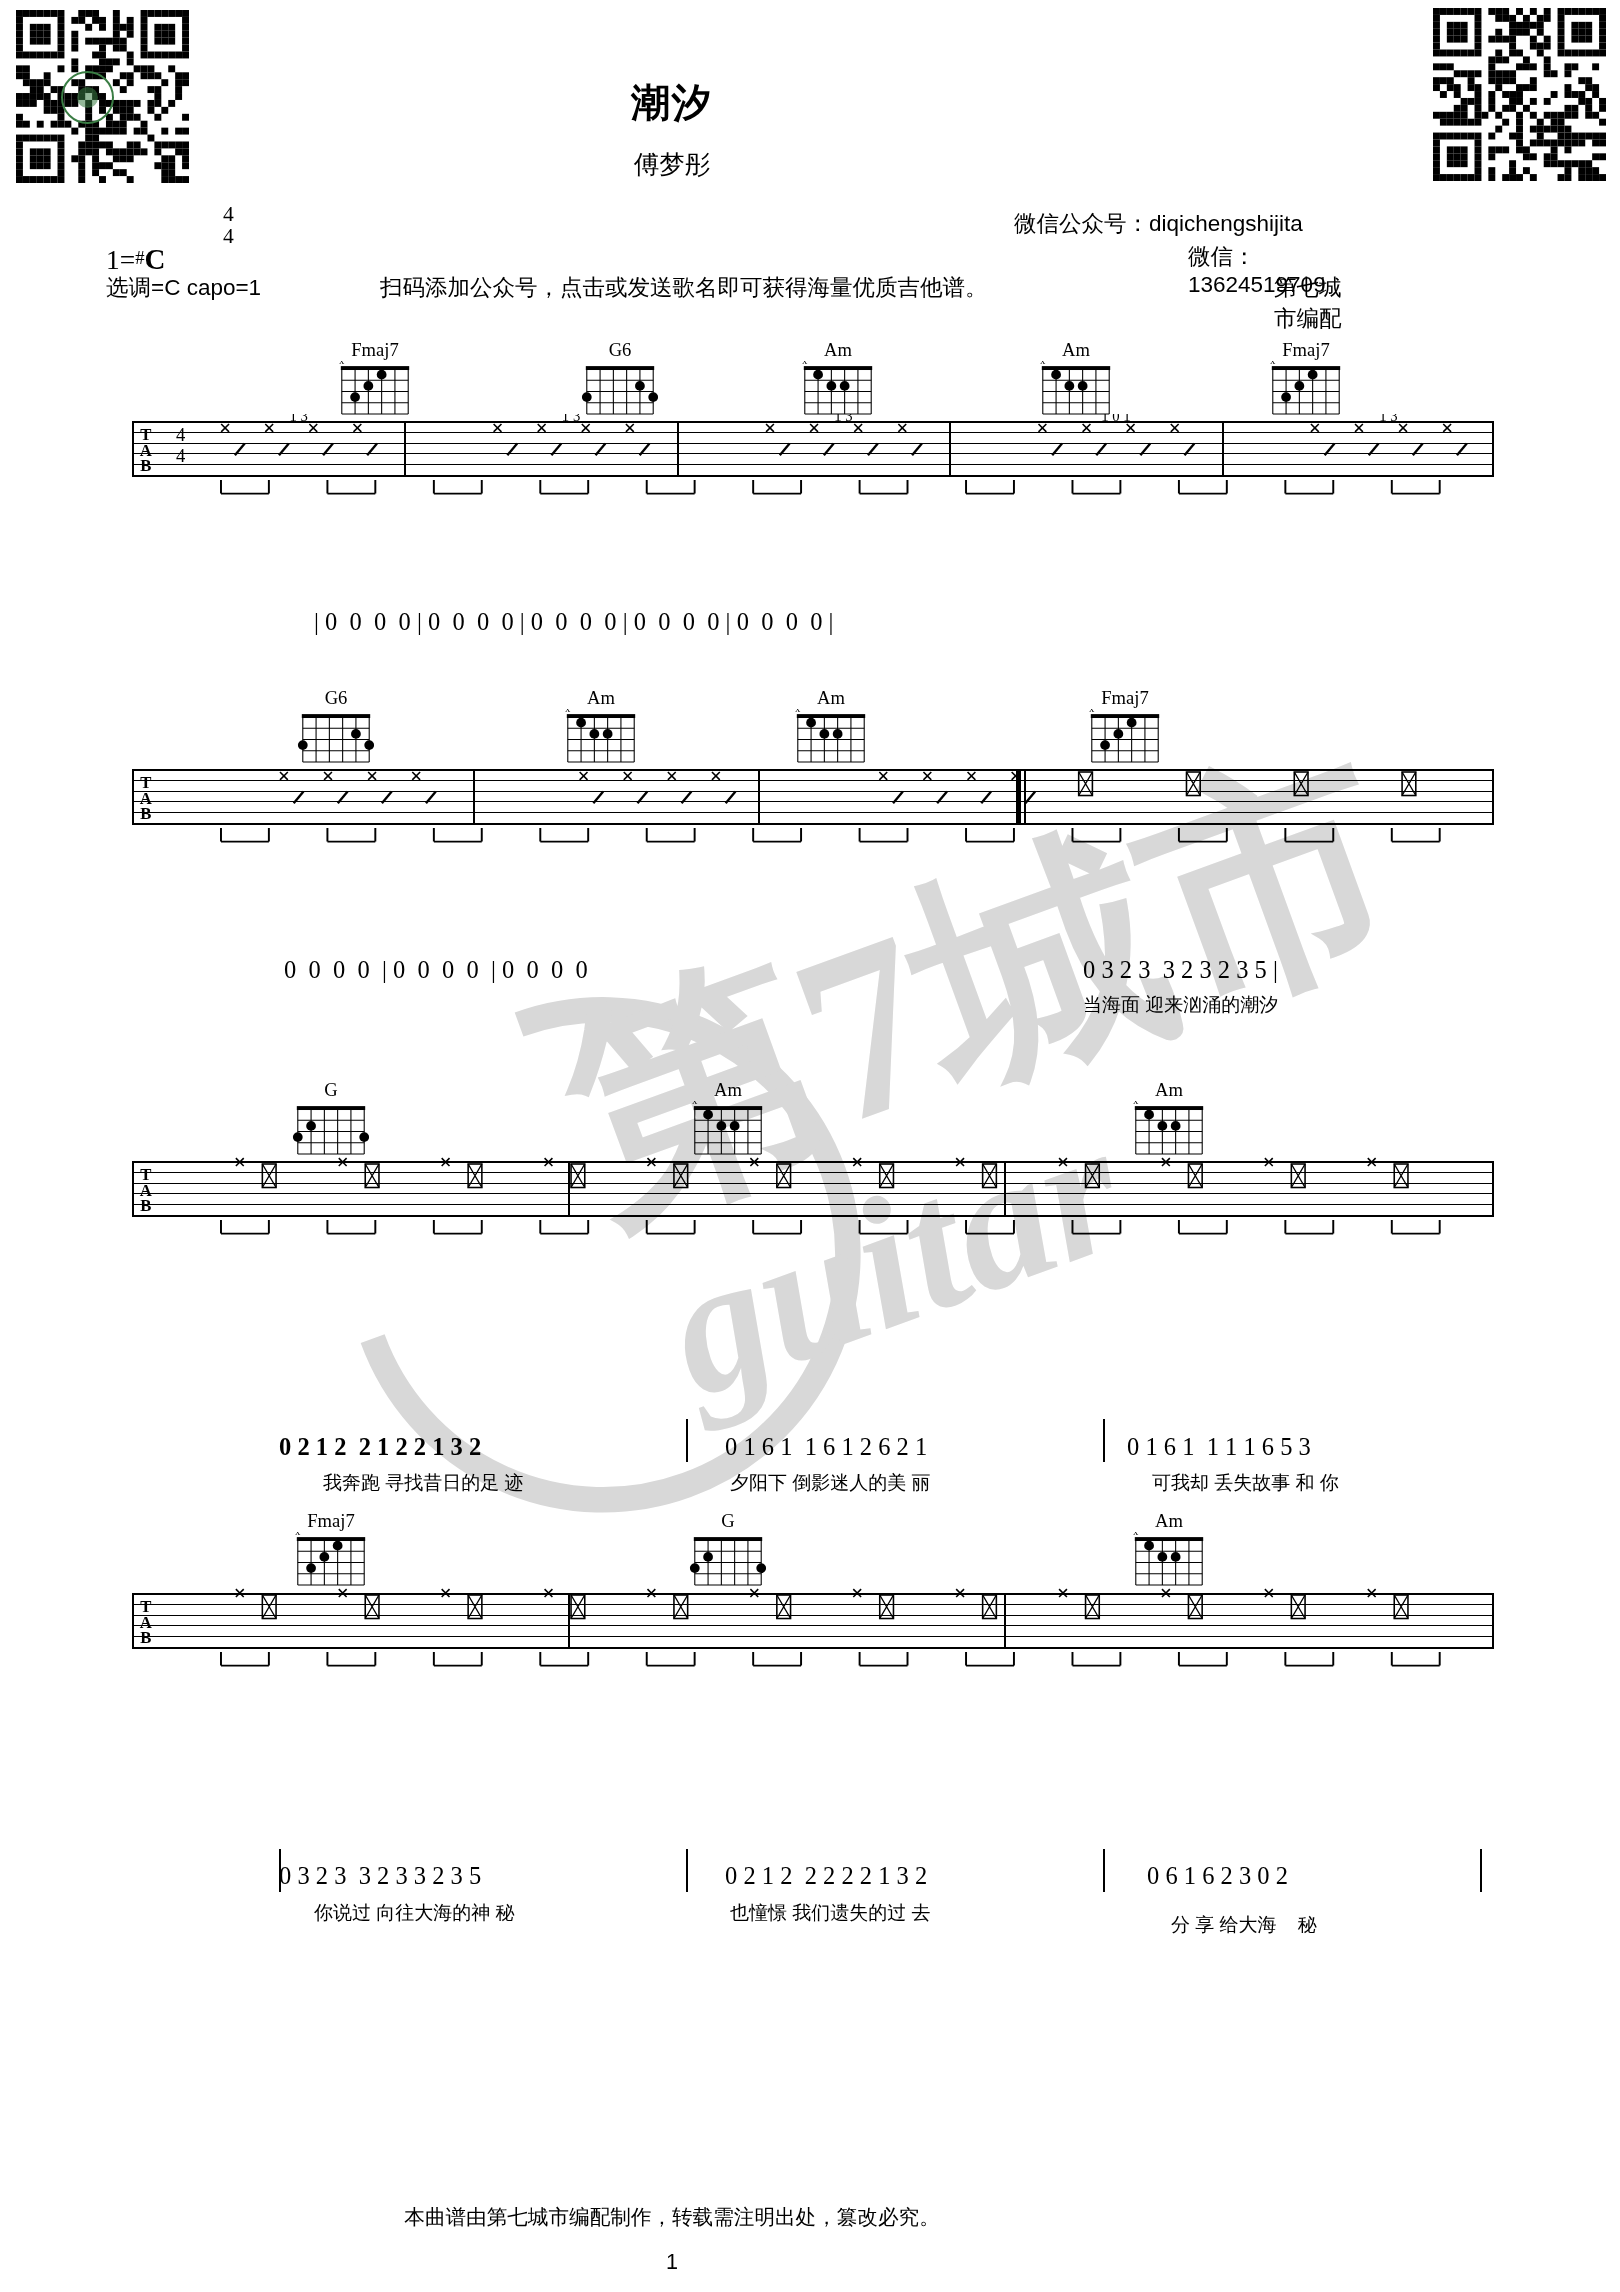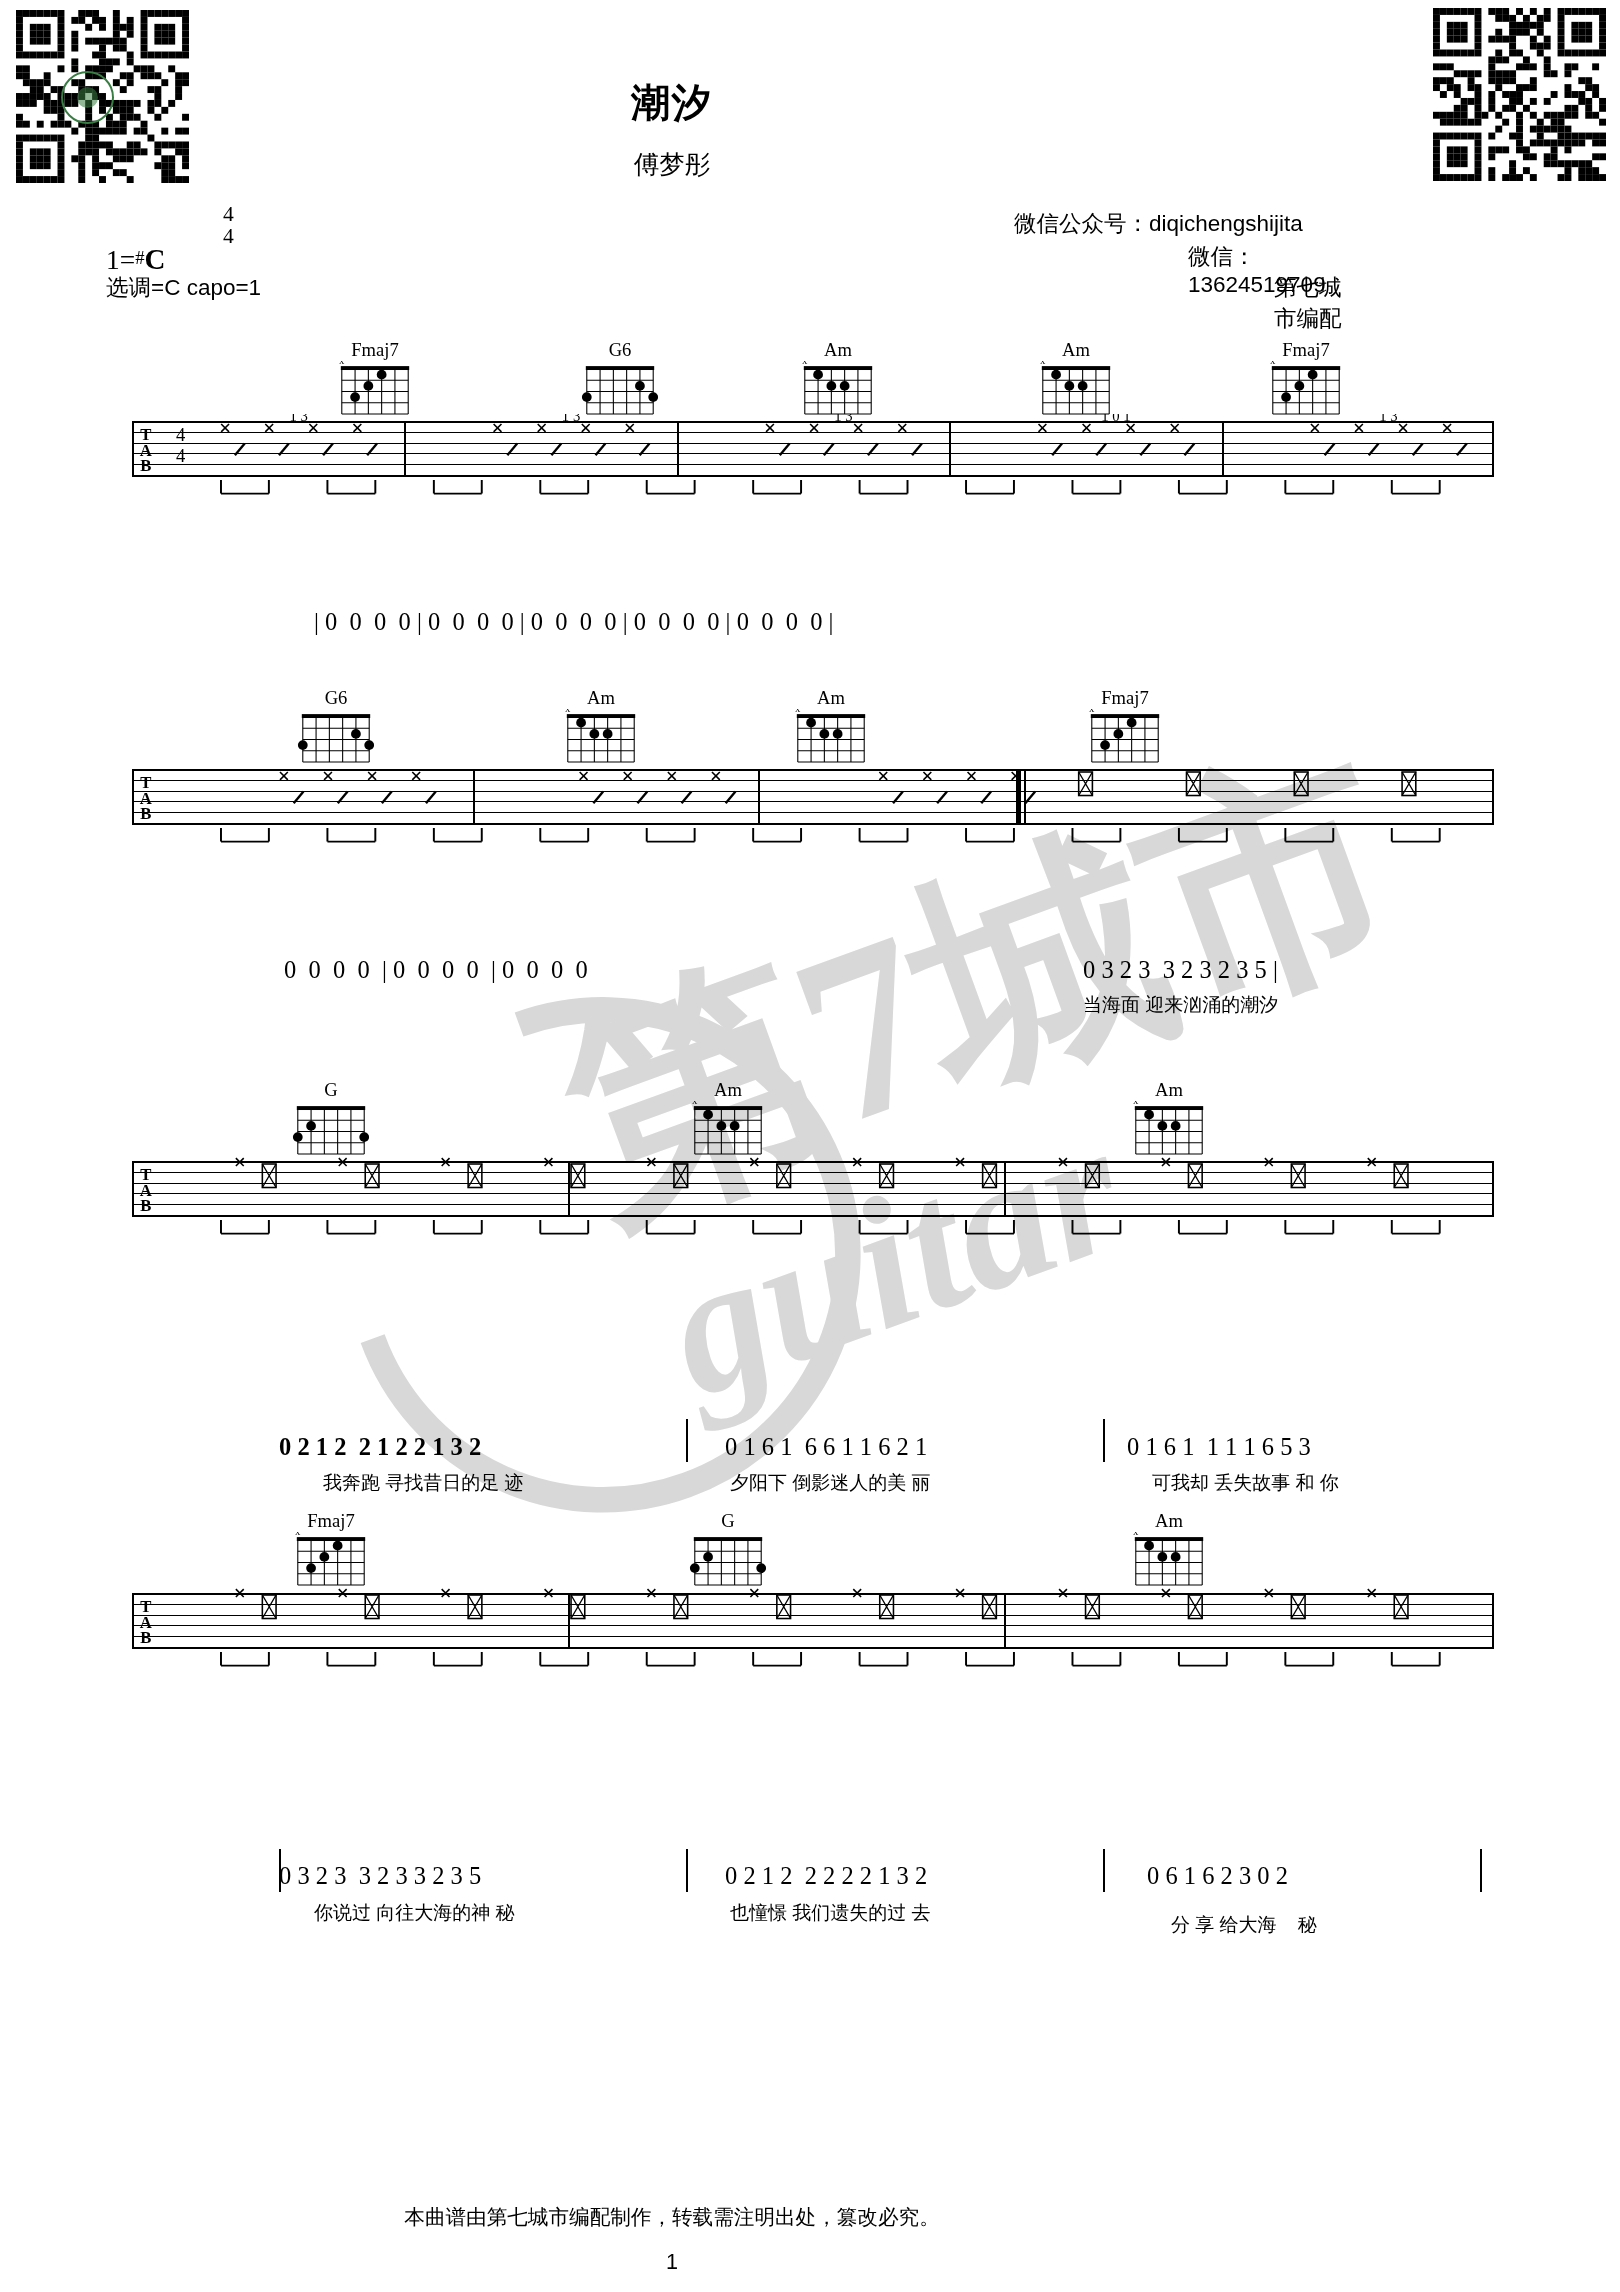--- a/index.html
+++ b/index.html
@@ -857,20 +857,21 @@
 
   <div class="keysig">
     <span>1=</span><span class="sharp">#</span><span class="cc">C</span>
   </div>
   <div class="timesig">
     <div>4</div>
     <div>4</div>
   </div>
 
   <div class="capo">选调=C capo=1</div>
+  <div class="scanline">扫码添加公众号，点击或发送歌名即可获得海量优质吉他谱。</div>
   <div class="credit">第七城市编配</div>
   <div class="wechat-pub">微信公众号：diqichengshijita</div>
   <div class="wechat-num">微信：13624519709</div>
 
   <svg class="watermark" viewBox="0 0 1450 1230">
     <g transform="rotate(-20 725 615)" fill="none" stroke="#d8d8d8" stroke-width="26">
       <path d="M250 560 a250 250 0 1 0 250 -250"></path>
     </g>
     <g transform="rotate(-20 725 615)" fill="#d8d8d8" font-family="'Liberation Serif',serif">
       <text x="520" y="520" font-size="250" font-weight="bold">第7城市</text>
@@ -1308,21 +1309,21 @@
       <path d="M573.125 2 L573.125 16 M573.125 16 L622.25 16 M622.25 16 L622.25 2" stroke="#000" stroke-width="2" fill="none"></path>
       <path d="M682.2916666666666 2 L682.2916666666666 16 M682.2916666666666 16 L731.4166666666666 16 M731.4166666666666 16 L731.4166666666666 2" stroke="#000" stroke-width="2" fill="none"></path>
       <path d="M791.4583333333334 2 L791.4583333333334 16 M791.4583333333334 16 L840.5833333333334 16 M840.5833333333334 16 L840.5833333333334 2" stroke="#000" stroke-width="2" fill="none"></path>
       <path d="M900.625 2 L900.625 16 M900.625 16 L949.75 16 M949.75 16 L949.75 2" stroke="#000" stroke-width="2" fill="none"></path>
       <path d="M1009.7916666666666 2 L1009.7916666666666 16 M1009.7916666666666 16 L1058.9166666666665 16 M1058.9166666666665 16 L1058.9166666666665 2" stroke="#000" stroke-width="2" fill="none"></path>
       <path d="M1118.9583333333335 2 L1118.9583333333335 16 M1118.9583333333335 16 L1168.0833333333335 16 M1168.0833333333335 16 L1168.0833333333335 2" stroke="#000" stroke-width="2" fill="none"></path>
       <path d="M1228.1250000000002 2 L1228.1250000000002 16 M1228.1250000000002 16 L1277.2500000000002 16 M1277.2500000000002 16 L1277.2500000000002 2" stroke="#000" stroke-width="2" fill="none"></path>
     </svg>
     <div class="numline" style="left: 279px; top: 1433px; font-weight: bold;">0 2 1 2  2 1 2 2 1 3 2</div>
     <div class="lyricline" style="left: 323px; top: 1470px;">我奔跑 寻找昔日的足 迹</div>
-    <div class="numline" style="left: 725px; top: 1433px;">0 1 6 1  6 6 1 1 6 2 1</div>
+    <div class="numline" style="left: 725px; top: 1433px;">0 1 6 1  1 6 1 2 6 2 1</div>
     <div class="lyricline" style="left: 730px; top: 1470px;">夕阳下 倒影迷人的美 丽</div>
     <div class="numline" style="left: 1127px; top: 1433px;">0 1 6 1  1 1 1 6 5 3</div>
     <div class="lyricline" style="left: 1132px; top: 1470px; margin-left: 20px;">可我却 丢失故事 和 你</div>
     <div class="vbar" style="left: 686px; top: 1419px; height: 43px;"></div>
     <div class="vbar" style="left: 1103px; top: 1419px; height: 43px;"></div>
     <div class="chord" style="left: 289px; top: 1532px; width: 84px; height: 61px;"><div class="cname">Fmaj7</div><svg width="84" height="61" viewBox="0 0 86 62">
         <rect x="8" y="5" width="70" height="4" fill="#000"></rect>
         <line x1="9" y1="8" x2="9" y2="54" stroke="#000" stroke-width="1.1"></line>
         <line x1="22.6" y1="8" x2="22.6" y2="54" stroke="#000" stroke-width="1.1"></line>
         <line x1="36.2" y1="8" x2="36.2" y2="54" stroke="#000" stroke-width="1.1"></line>

